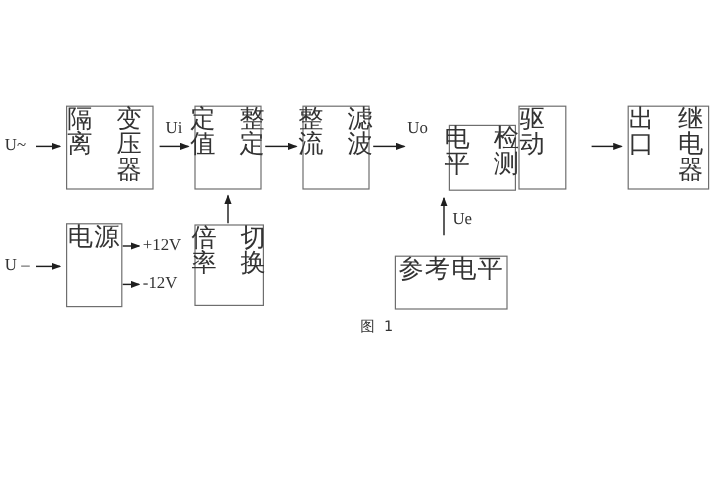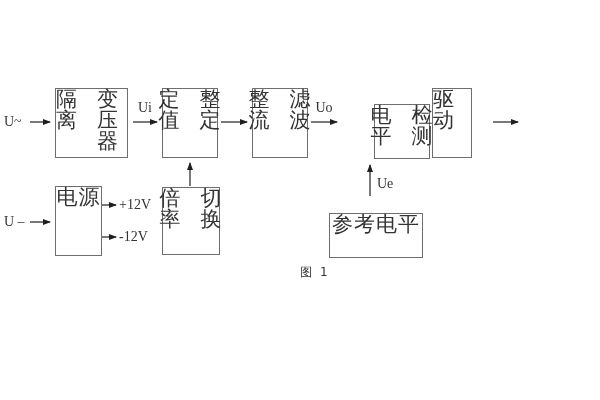--- a/index.html
+++ b/index.html
@@ -32,21 +32,21 @@
   .b-output{left:523px;top:88px;width:68px;height:70px;}
   .b-power{left:55px;top:186px;width:47px;height:70px;}
   .b-ratio{left:162px;top:187px;width:58px;height:68px;}
   .b-reference{left:329px;top:197px;width:94px;height:45px;margin-top:16px;}
   .sig{
     position:absolute;font-size:14px;height:16px;line-height:16px;
     color:var(--text);white-space:nowrap;font-family:Liberation Serif, serif;
   }
   .l-ac{left:4px;top:114px;width:28px;}
   .l-ui{left:131px;top:100px;width:28px;text-align:center;}
-  .l-uo{left:309px;top:100px;width:30px;text-align:center;}
+  .l-uo{left:309px;top:100px;width:30px;text-align:center;padding-left:24px;}
   .l-dc{left:4px;top:214px;width:32px;}
   .l-p12{left:119px;top:197px;width:44px;}
   .l-m12{left:119px;top:229px;width:44px;}
   .l-ue{left:377px;top:176px;width:30px;}
   .caption{
     position:absolute;left:285px;top:263px;width:60px;height:18px;
     text-align:center;font-size:12px;line-height:18px;letter-spacing:2px;
   }
 </style>
 </head>
@@ -90,20 +90,24 @@
 
   <div class="box two b-level">
     <span>电平</span>
     <span>检测</span>
   </div>
 
   <div class="box b-driver">
     <span>驱动</span>
   </div>
 
+  <div class="box two b-output">
+    <span>出口</span>
+    <span>继电器</span>
+  </div>
 
   <div class="box b-power">
     <span>电源</span>
   </div>
 
   <div class="box two b-ratio">
     <span>倍率</span>
     <span>切换</span>
   </div>
 

